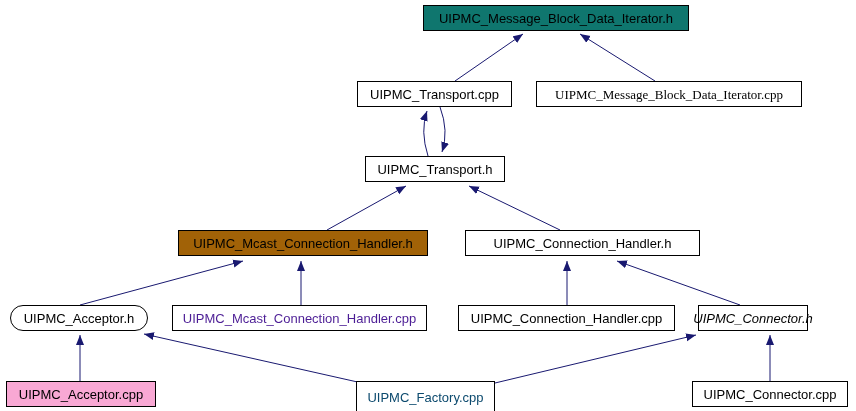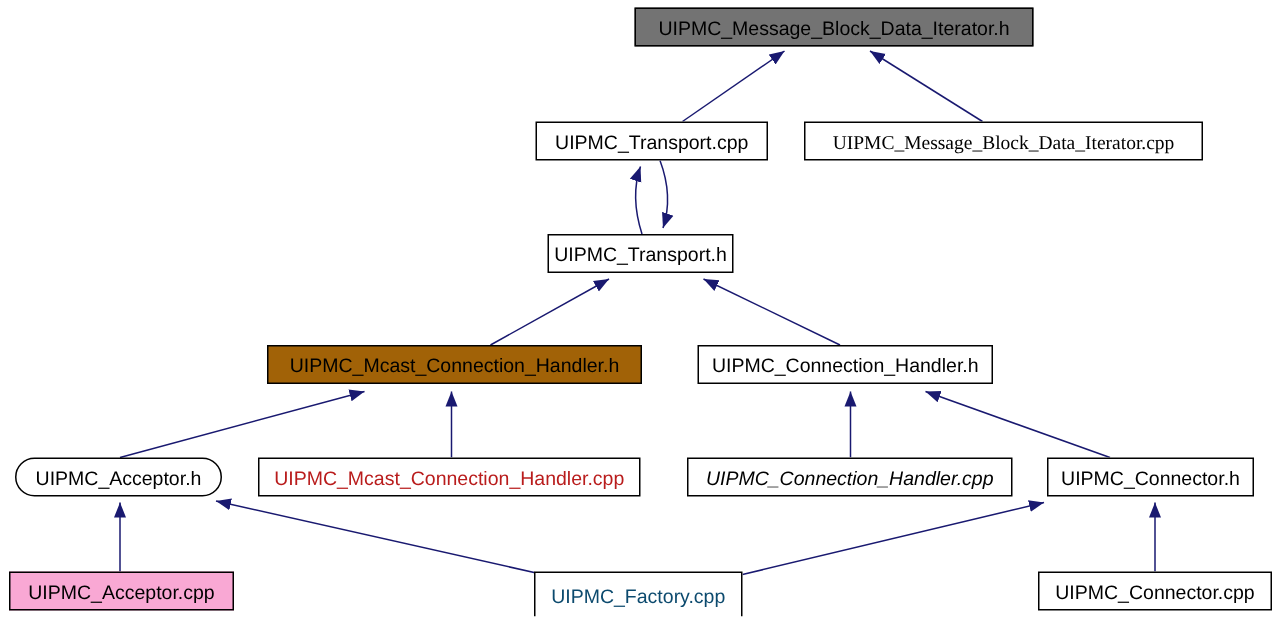--- a/index.html
+++ b/index.html
@@ -67,27 +67,27 @@
         <path d="M301,305 L301,261" class="edge-path" stroke="#191970" marker-end="url(#arrowhead)"></path>
         <path d="M567,305 L567,261" class="edge-path" stroke="#191970" marker-end="url(#arrowhead)"></path>
         <path d="M740,305 L617,261" class="edge-path" stroke="#191970" marker-end="url(#arrowhead)"></path>
         <path d="M80,381 L80,335" class="edge-path" stroke="#191970" marker-end="url(#arrowhead)"></path>
         <path d="M362,383 L144,334" class="edge-path" stroke="#191970" marker-end="url(#arrowhead)"></path>
         <path d="M495,383 L696,335" class="edge-path" stroke="#191970" marker-end="url(#arrowhead)"></path>
         <path d="M770,381 L770,335" class="edge-path" stroke="#191970" marker-end="url(#arrowhead)"></path>
       </g>
   </svg>
   <div id="nodes-layer">
-      <div class="graph-node highlighted" style="left: 423px; top: 5px; width: 266px; height: 26px; border-color: rgb(0, 0, 0); background: #737373; color: rgb(0, 0, 0);">UIPMC_Message_Block_Data_Iterator.h</div>
+      <div class="graph-node highlighted" style="left: 423px; top: 5px; width: 266px; height: 26px; border-color: rgb(0, 0, 0); background: #0f766e; color: rgb(0, 0, 0);">UIPMC_Message_Block_Data_Iterator.h</div>
       <div class="graph-node" style="left: 357px; top: 81px; width: 155px; height: 26px; border-color: rgb(0, 0, 0); background: rgb(255, 255, 255); color: rgb(0, 0, 0);">UIPMC_Transport.cpp</div>
       <div class="graph-node" style="left: 536px; top: 81px; width: 266px; height: 26px; border-color: rgb(0, 0, 0); background: rgb(255, 255, 255); color: rgb(0, 0, 0); font-family: Liberation Serif, serif;">UIPMC_Message_Block_Data_Iterator.cpp</div>
-      <div class="graph-node" style="left: 365px; top: 156px; width: 124px; height: 26px; border-color: rgb(0, 0, 0); background: rgb(255, 255, 255); color: rgb(0, 0, 0);">UIPMC_Transport.h</div>
+      <div class="graph-node" style="left: 365px; top: 156px; width: 140px; height: 26px; border-color: rgb(0, 0, 0); background: rgb(255, 255, 255); color: rgb(0, 0, 0);">UIPMC_Transport.h</div>
       <div class="graph-node" style="left: 178px; top: 230px; width: 250px; height: 26px; border-color: rgb(0, 0, 0); background: #a16207; color: rgb(0, 0, 0);">UIPMC_Mcast_Connection_Handler.h</div>
-      <div class="graph-node" style="left: 465px; top: 230px; width: 197px; height: 26px; border-color: rgb(0, 0, 0); background: rgb(255, 255, 255); color: rgb(0, 0, 0);">UIPMC_Connection_Handler.h</div>
+      <div class="graph-node" style="left: 465px; top: 230px; width: 235px; height: 26px; border-color: rgb(0, 0, 0); background: rgb(255, 255, 255); color: rgb(0, 0, 0);">UIPMC_Connection_Handler.h</div>
       <div class="graph-node" style="left: 10px; top: 305px; width: 138px; height: 26px; border-color: rgb(0, 0, 0); background: rgb(255, 255, 255); color: rgb(0, 0, 0); border-radius: 13px;">UIPMC_Acceptor.h</div>
-      <div class="graph-node" style="left: 172px; top: 305px; width: 255px; height: 26px; border-color: rgb(0, 0, 0); background: rgb(255, 255, 255); color: #b91c1c;">UIPMC_Mcast_Connection_Handler.cpp</div>
-      <div class="graph-node" style="left: 458px; top: 305px; width: 217px; height: 26px; border-color: rgb(0, 0, 0); background: rgb(255, 255, 255); color: rgb(0, 0, 0); font-style: italic;">UIPMC_Connection_Handler.cpp</div>
-      <div class="graph-node" style="left: 698px; top: 305px; width: 138px; height: 26px; border-color: rgb(0, 0, 0); background: rgb(255, 255, 255); color: rgb(0, 0, 0);">UIPMC_Connector.h</div>
+      <div class="graph-node" style="left: 172px; top: 305px; width: 255px; height: 26px; border-color: rgb(0, 0, 0); background: rgb(255, 255, 255); color: #4c1d95;">UIPMC_Mcast_Connection_Handler.cpp</div>
+      <div class="graph-node" style="left: 458px; top: 305px; width: 217px; height: 26px; border-color: rgb(0, 0, 0); background: rgb(255, 255, 255); color: rgb(0, 0, 0);">UIPMC_Connection_Handler.cpp</div>
+      <div class="graph-node" style="left: 698px; top: 305px; width: 110px; height: 26px; border-color: rgb(0, 0, 0); background: rgb(255, 255, 255); color: rgb(0, 0, 0); font-style: italic;">UIPMC_Connector.h</div>
       <div class="graph-node" style="left: 6px; top: 381px; width: 150px; height: 26px; border-color: rgb(0, 0, 0); background: #f9a8d4; color: rgb(0, 0, 0);">UIPMC_Acceptor.cpp</div>
       <div class="graph-node" style="left: 356px; top: 381px; width: 139px; height: 32px; border-color: rgb(0, 0, 0); background: rgb(255, 255, 255); color: #0c4a6e;">UIPMC_Factory.cpp</div>
       <div class="graph-node" style="left: 692px; top: 381px; width: 156px; height: 26px; border-color: rgb(0, 0, 0); background: rgb(255, 255, 255); color: rgb(0, 0, 0);">UIPMC_Connector.cpp</div>
     </div>
 </div>
 
 </body></html>

